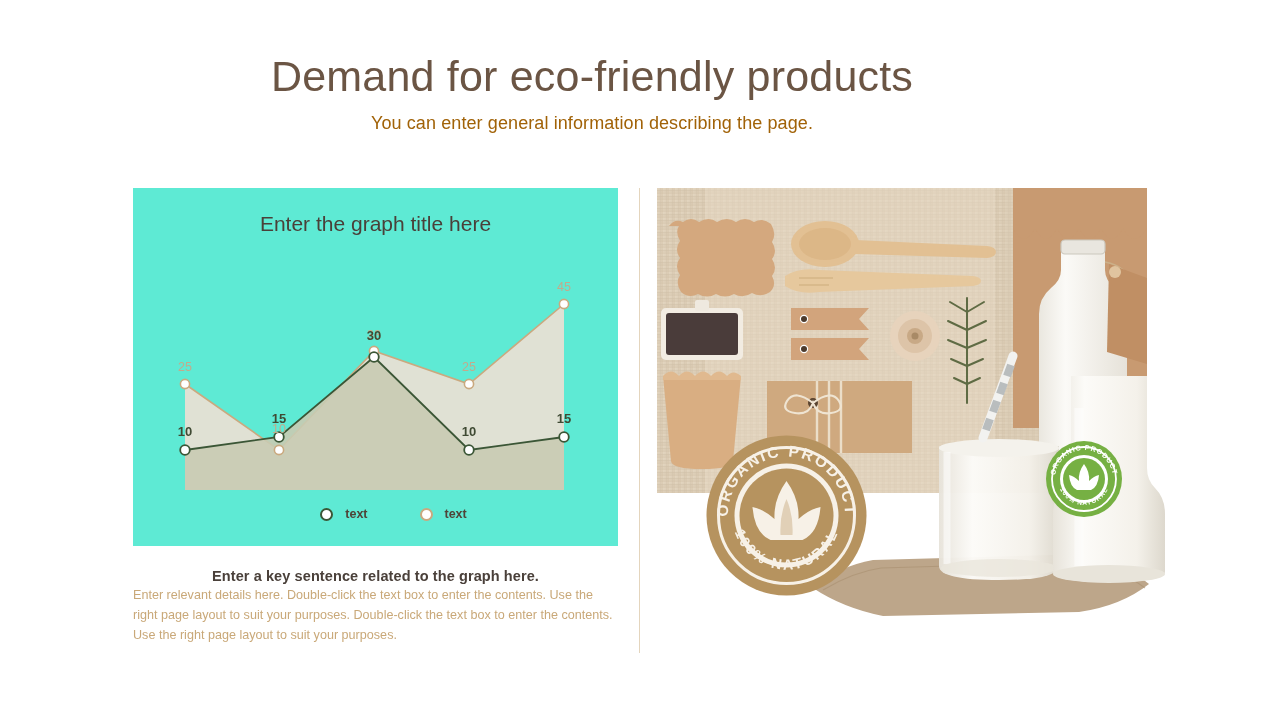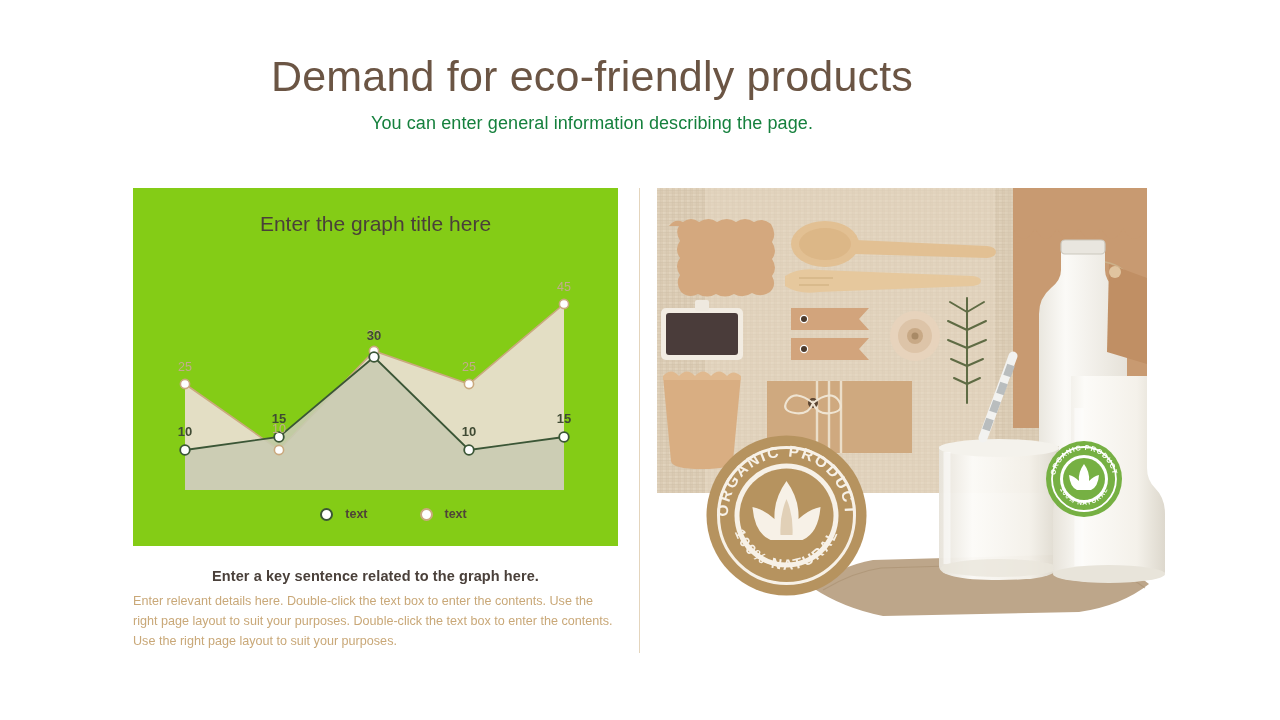--- a/index.html
+++ b/index.html
@@ -28,21 +28,21 @@
     font-size: 43px;
     font-weight: 400;
     color: #6b5544;
     letter-spacing: 0.2px;
     line-height: 1.12;
     margin: 0;
   }
   .slide-subtitle {
     font-size: 18px;
     font-weight: 400;
-    color: #15803d;
+    color: #a16207;
     margin: 13px 0 0 0;
     letter-spacing: 0.1px;
   }
 
   
   .column-divider {
     position: absolute;
     left: 639px;
     top: 188px;
     width: 1px;
@@ -55,21 +55,21 @@
     position: absolute;
     left: 133px;
     top: 188px;
     width: 485px;
   }
 
   .chart-panel {
     position: relative;
     width: 485px;
     height: 358px;
-    background: #84cc16;
+    background: #5eead4;
     overflow: hidden;
   }
   .chart-title {
     position: absolute;
     top: 24px;
     left: 0;
     width: 485px;
     text-align: center;
     font-size: 21px;
     font-weight: 400;
@@ -111,21 +111,21 @@
 
   .key-sentence {
     margin-top: 22px;
     font-size: 14.5px;
     font-weight: bold;
     color: #4a403a;
     letter-spacing: 0.1px;
     text-align: center;
   }
   .body-copy {
-    margin-top: 8px;
+    margin-top: 2px;
     font-size: 12.6px;
     line-height: 1.58;
     color: #c9a878;
     width: 482px;
   }
 
   
   .right-column {
     position: absolute;
     left: 657px;

